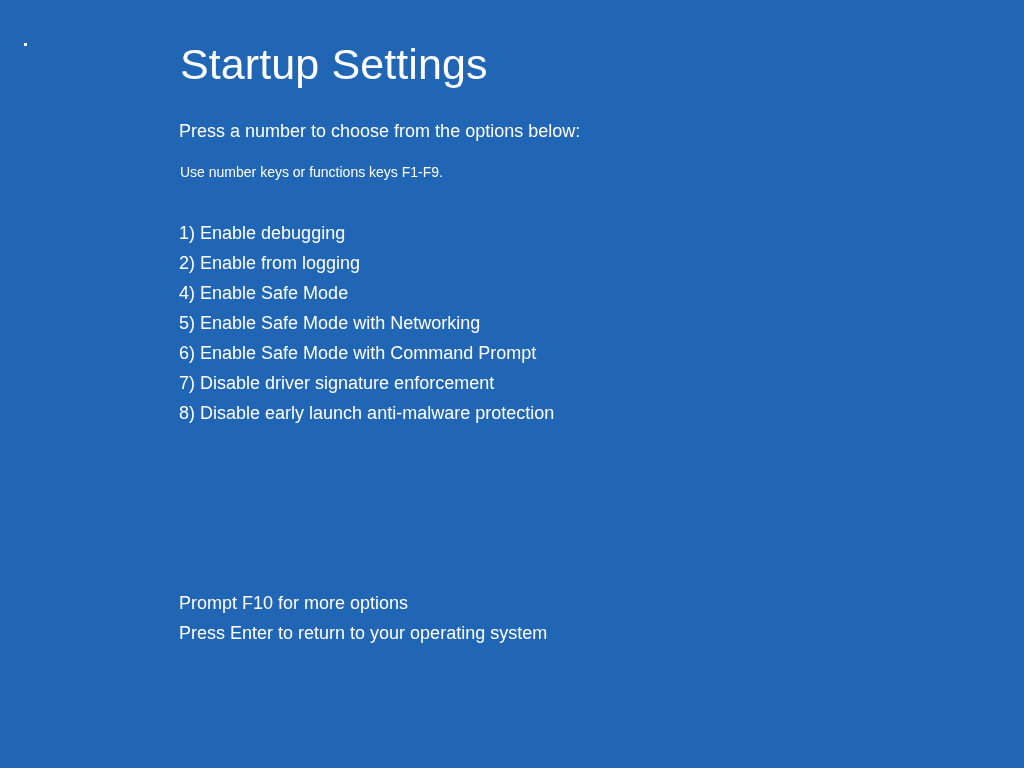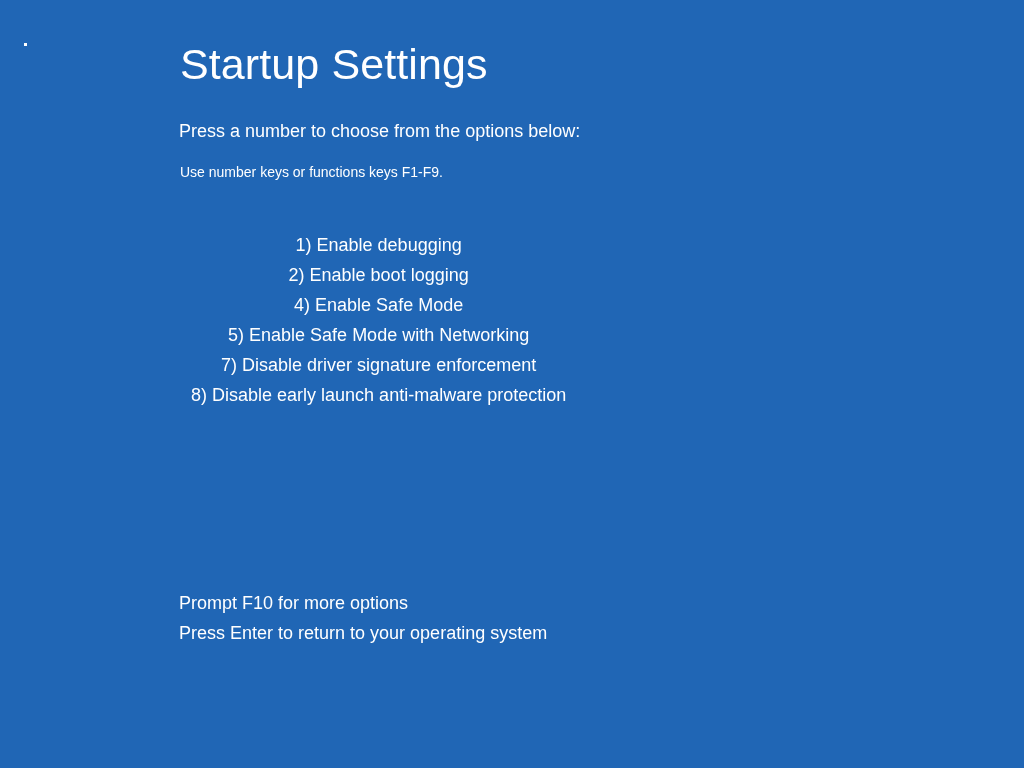--- a/index.html
+++ b/index.html
@@ -70,24 +70,23 @@
     font-size: 14px;
     font-weight: 400;
     line-height: 19px;
     white-space: nowrap;
   }
 
   #options-list {
     position: absolute;
     left: 3px;
     top: 218px;
-    margin: 12px;
+    margin: 0;
     padding: 0;
     list-style: none;
-    text-align: center;
   }
 
   #options-list li {
     font-size: 18px;
     font-weight: 400;
     line-height: 30px;
     height: 30px;
     white-space: nowrap;
   }
 
@@ -128,29 +127,33 @@
 
     <div id="hint-line">Use number keys or functions keys F1-F9.</div>
 
     <ul id="options-list">
       <li>
         <span class="opt-key">1)</span>
         <span class="opt-label">Enable debugging</span>
       </li>
       <li>
         <span class="opt-key">2)</span>
-        <span class="opt-label">Enable boot logging</span>
+        <span class="opt-label">Enable from logging</span>
       </li>
       <li>
         <span class="opt-key">4)</span>
         <span class="opt-label">Enable Safe Mode</span>
       </li>
       <li>
         <span class="opt-key">5)</span>
         <span class="opt-label">Enable Safe Mode with Networking</span>
+      </li>
+      <li>
+        <span class="opt-key">6)</span>
+        <span class="opt-label">Enable Safe Mode with Command Prompt</span>
       </li>
       <li>
         <span class="opt-key">7)</span>
         <span class="opt-label">Disable driver signature enforcement</span>
       </li>
       <li>
         <span class="opt-key">8)</span>
         <span class="opt-label">Disable early launch anti-malware protection</span>
       </li>
     </ul>

